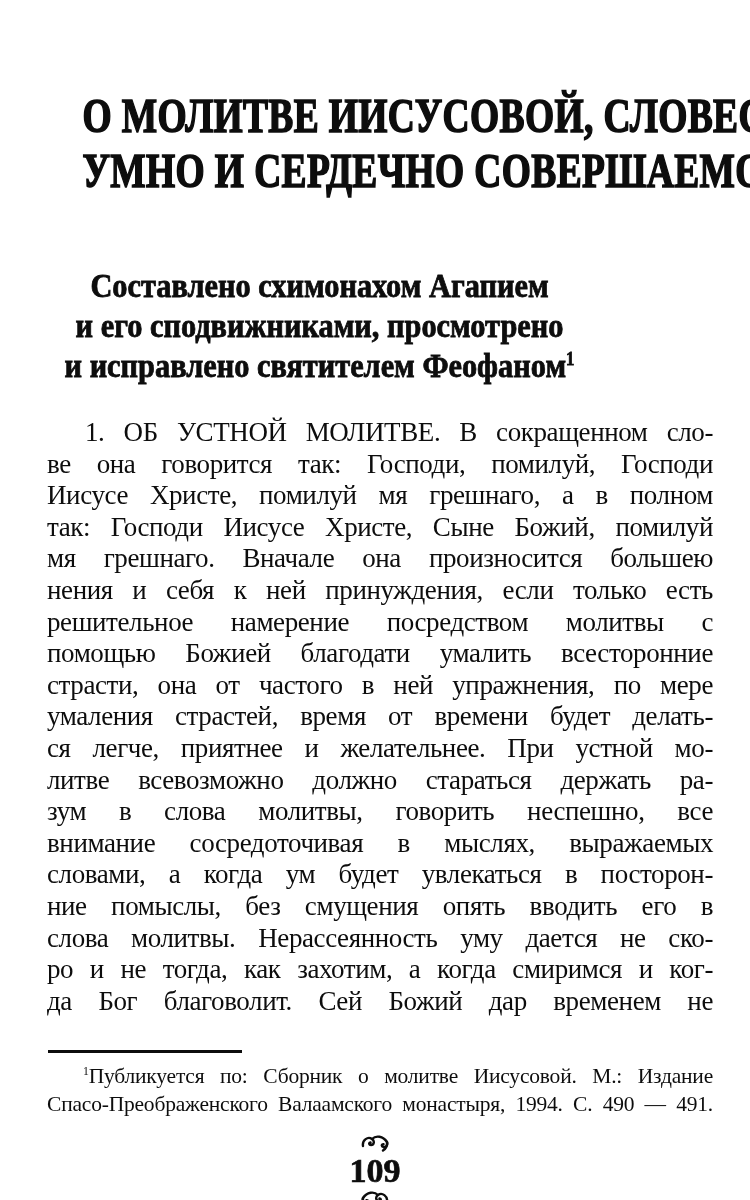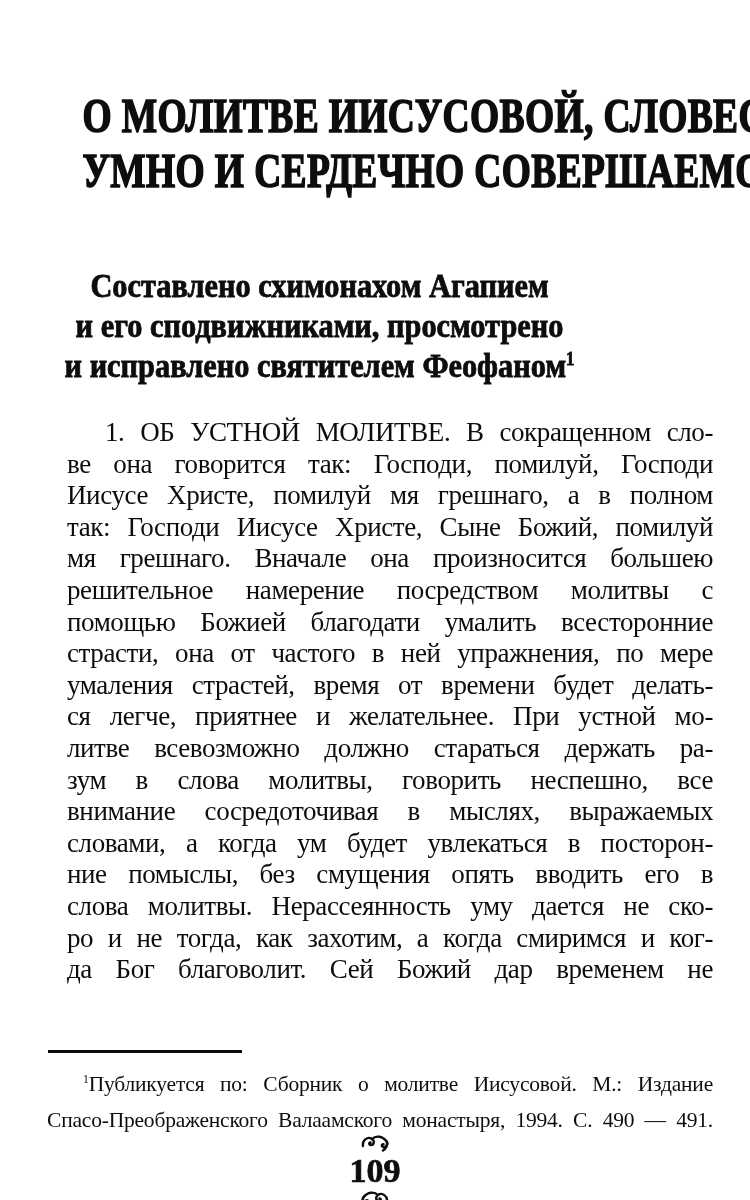--- a/index.html
+++ b/index.html
@@ -55,41 +55,39 @@
     position: absolute;
     top: 417px; left: 47px; width: 666px;
     font-size: 27px;
     line-height: 31.6px;
     letter-spacing: -0.4px;
   }
   .body-line {
     text-align: justify;
     text-align-last: justify;
     height: 31.6px;
-    margin-left: 20px;
   }
   .indent { padding-left: 38px; }
   
   .fn-rule {
     position: absolute;
     top: 1050px; left: 48px;
     width: 194px; height: 3px;
     background: #0d0d0d;
   }
   .footnote {
     position: absolute;
     top: 1062px; left: 47px; width: 666px;
     font-size: 21.5px;
     line-height: 28px;
     letter-spacing: -0.2px;
   }
   .fn-line {
     text-align: justify;
     text-align-last: justify;
-    margin-top: 8px;
   }
   .fn-indent { padding-left: 36px; }
   
   .footer {
     position: absolute;
     top: 1134px; left: 0; width: 750px;
     display: flex;
     align-items: center;
     justify-content: center;
     flex-direction: column;
@@ -116,20 +114,21 @@
     <div class="subtitle-line">и его сподвижниками, просмотрено</div>
     <div class="subtitle-line"><span>и исправлено святителем Феофаном</span><sup>1</sup></div>
   </div>
 
   <div class="body-text">
     <div class="body-line indent">1. ОБ УСТНОЙ МОЛИТВЕ. В сокращенном сло-</div>
     <div class="body-line">ве она говорится так: Господи, помилуй, Господи</div>
     <div class="body-line">Иисусе Христе, помилуй мя грешнаго, а в полном</div>
     <div class="body-line">так: Господи Иисусе Христе, Сыне Божий, помилуй</div>
     <div class="body-line">мя грешнаго. Вначале она произносится большею</div>
+    <div class="body-line">нения и себя к ней принуждения, если только есть</div>
     <div class="body-line">решительное намерение посредством молитвы с</div>
     <div class="body-line">помощью Божией благодати умалить всесторонние</div>
     <div class="body-line">страсти, она от частого в ней упражнения, по мере</div>
     <div class="body-line">умаления страстей, время от времени будет делать-</div>
     <div class="body-line">ся легче, приятнее и желательнее. При устной мо-</div>
     <div class="body-line">литве всевозможно должно стараться держать ра-</div>
     <div class="body-line">зум в слова молитвы, говорить неспешно, все</div>
     <div class="body-line">внимание сосредоточивая в мыслях, выражаемых</div>
     <div class="body-line">словами, а когда ум будет увлекаться в посторон-</div>
     <div class="body-line">ние помыслы, без смущения опять вводить его в</div>

